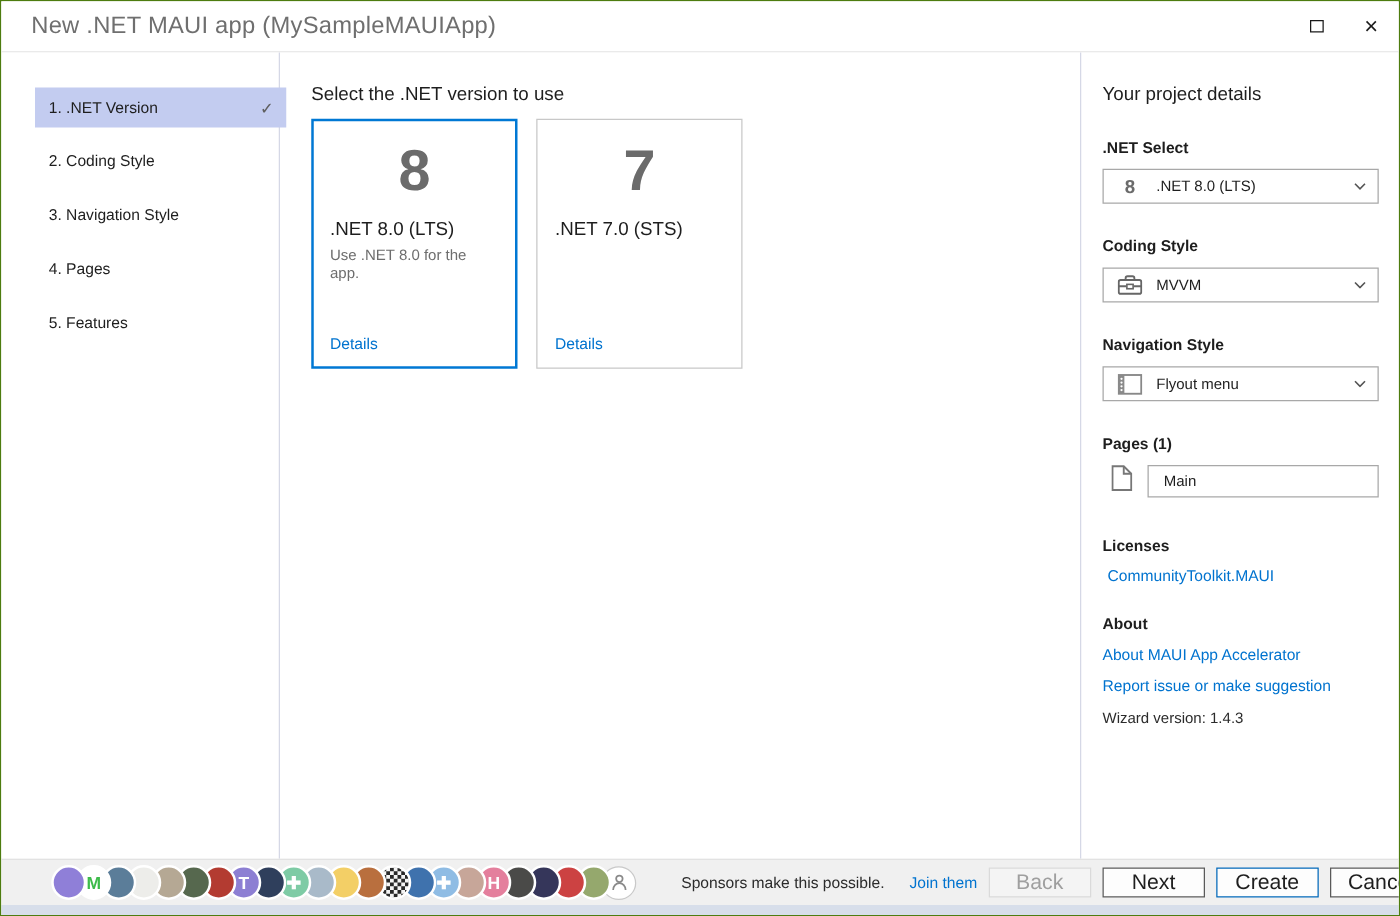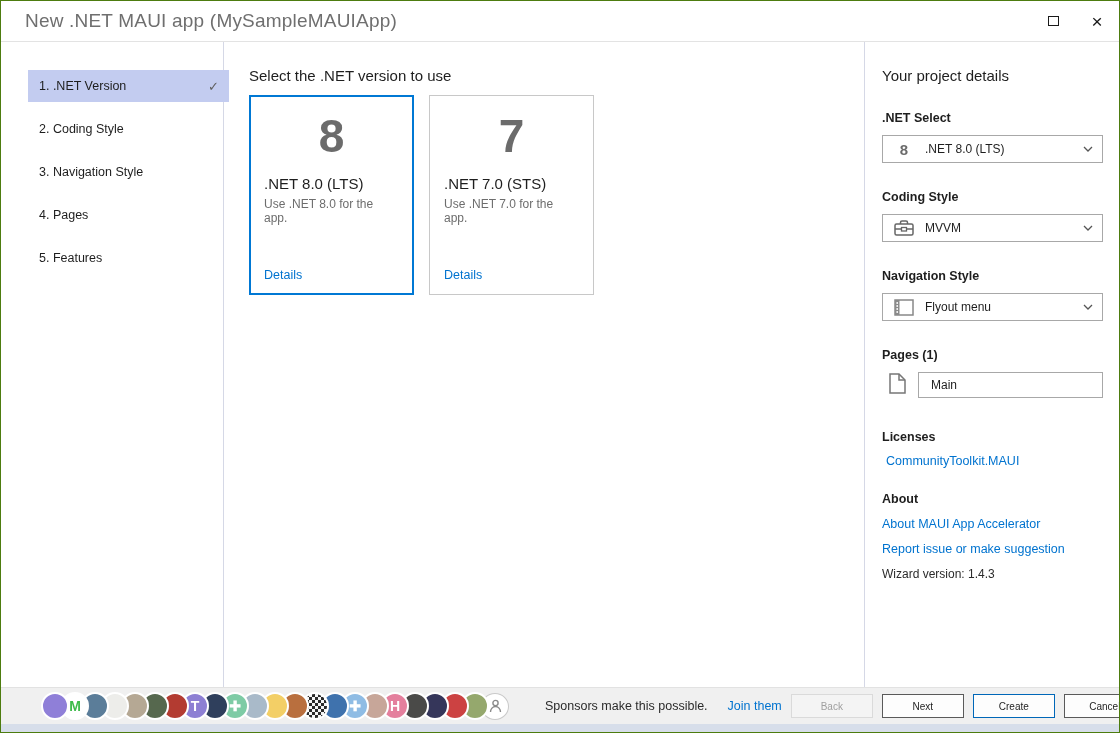--- a/index.html
+++ b/index.html
@@ -107,21 +107,21 @@
   .avatar:first-child { margin-left: 0; }
   .avatar.qr { background: repeating-conic-gradient(#2a2a2a 0% 25%, #f5f5f5 0% 50%) 0 0 / 6px 6px #fff; }
   .avatar.person-icon { background: #fff; border: 1px solid #c9c9c9; width: 27px; height: 27px; }
   .avatar.person-icon svg { display: block; }
   .sponsor-text { margin-left: 36px; font-size: 12.5px; color: #2b2b2b; white-space: nowrap; }
   .join-link { color: #0073cf; margin-left: 20px; cursor: pointer; text-decoration: none; }
 
   .footer-buttons { margin-left: auto; display: flex; }
   .btn {
     width: 82px; height: 24px; margin-left: 9px; font-family: "Liberation Sans", sans-serif;
-    font-size: 10px; color: #1e1e1e; background: #fdfdfd; border: 1px solid #5a5a5a;
+    font-size: 17px; color: #1e1e1e; background: #fdfdfd; border: 1px solid #5a5a5a;
     cursor: pointer;
   }
   .btn.primary { border: 1px solid #0067b8; }
   .btn:disabled { background: #f4f4f4; border: 1px solid #dadada; color: #9f9f9f; }
 
   .bottom-strip { flex: 0 0 8px; height: 8px; background: #d7deea; }
 </style>
 </head>
 <body>
 
@@ -167,21 +167,20 @@
         <div class="card selected">
           <div class="bignum">8</div>
           <div class="card-title">.NET 8.0 (LTS)</div>
           <div class="card-desc">Use .NET 8.0 for the app.</div>
           <a class="details-link">Details</a>
         </div>
 
         <div class="card">
           <div class="bignum">7</div>
           <div class="card-title">.NET 7.0 (STS)</div>
-          <div class="card-desc">Use .NET 7.0 for the app.</div>
           <a class="details-link">Details</a>
         </div>
 
       </div>
     </main>
 
     <aside class="details">
       <h2 class="details-heading">Your project details</h2>
 
       <div class="field-label">.NET Select</div>

